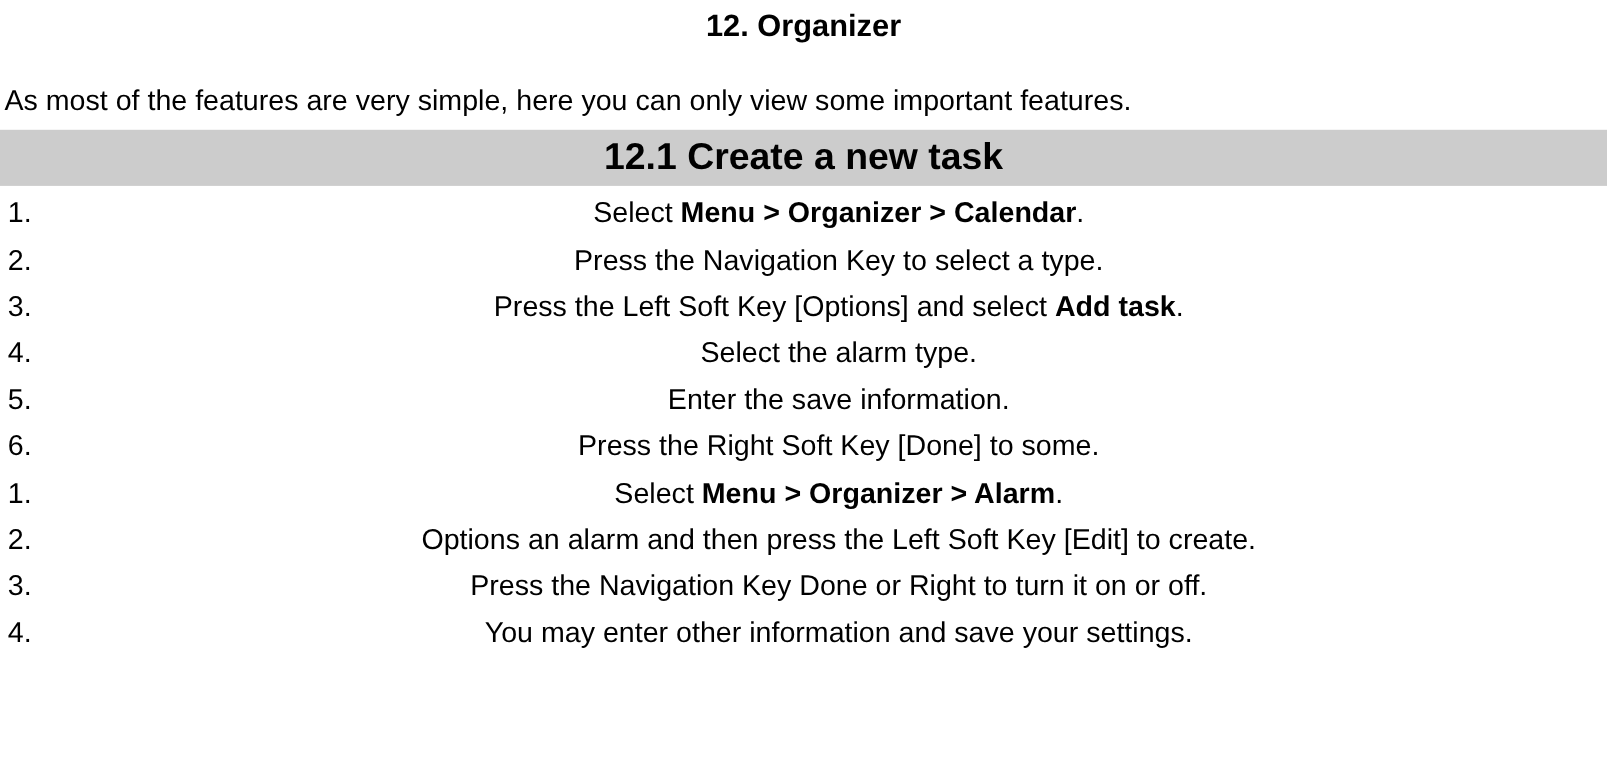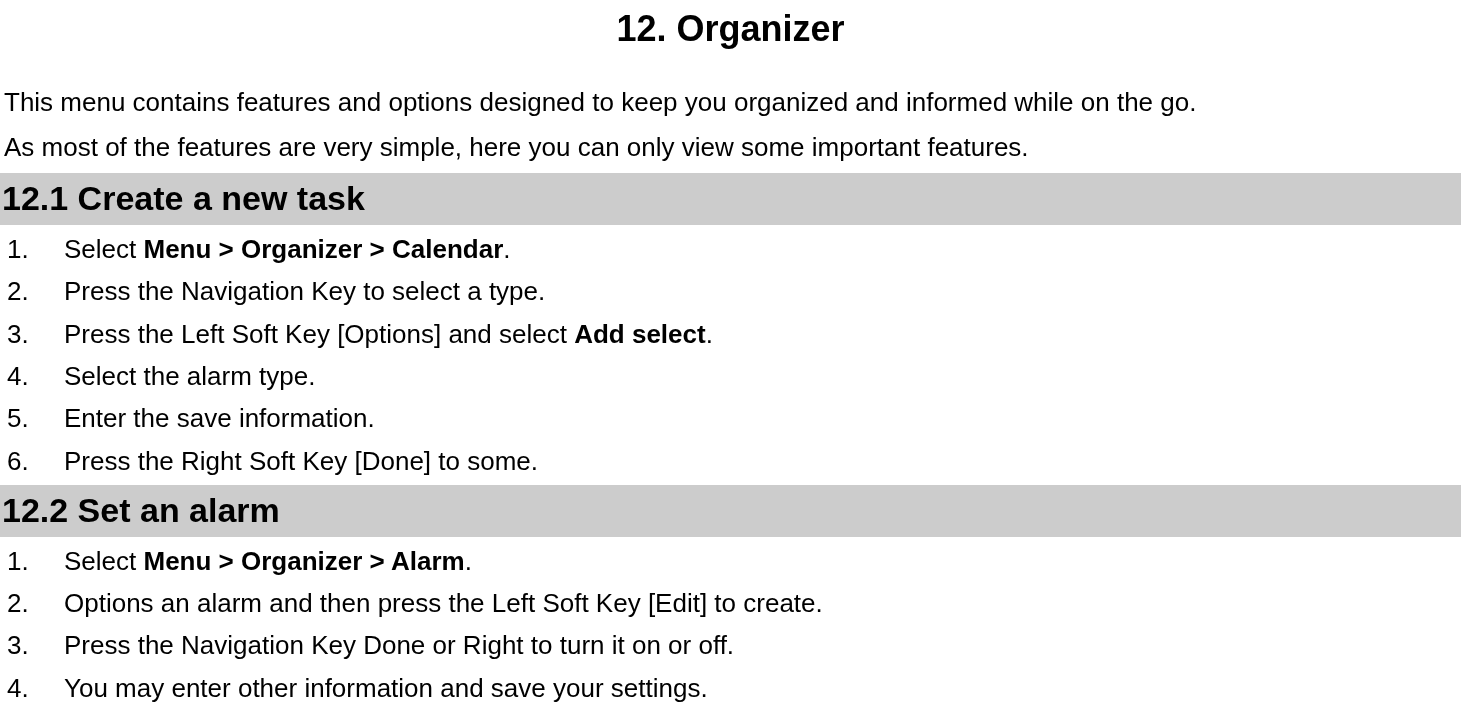--- a/index.html
+++ b/index.html
@@ -10,70 +10,70 @@
     color: #000000;
     font-size: 26px;
     line-height: 1.4;
   }
   .page {
     width: 1461px;
     box-sizing: border-box;
   }
   h1.page-title {
     text-align: center;
-    font-size: 36px;
+    font-size: 28px;
     font-weight: bold;
     margin: 0 0 30px 0;
     padding-top: 4px;
   }
   p.intro {
     margin: 0 0 8px 0;
     padding: 0 4px;
   }
   h2.section-heading {
     background: #cccccc;
     font-size: 34px;
     font-weight: bold;
     margin: 0;
     padding: 2px 2px 2px 2px;
+    text-align: center;
   }
   ol.steps {
     margin: 2px 0 0 0;
     padding: 0 0 0 36px;
   }
   ol.steps li {
     padding-left: 28px;
     margin: 6px 0;
+    text-align: center;
   }
   .bold {
     font-weight: bold;
   }
   .step-line span {
     
   }
 </style>
 </head>
 <body>
 
 <div class="page">
   <h1 class="page-title">12. Organizer</h1>
 
-  <p class="intro">This menu contains features and options designed to keep you organized and informed while on the go.</p>
   <p class="intro">As most of the features are very simple, here you can only view some important features.</p>
 
   <h2 class="section-heading">12.1  Create a new task</h2>
   <ol class="steps">
     <li class="step-line"><span>Select </span><span class="bold">Menu &gt; Organizer &gt; Calendar</span><span>.</span></li>
     <li class="step-line"><span>Press the Navigation Key to select a type.</span></li>
-    <li class="step-line"><span>Press the Left Soft Key [Options] and select </span><span class="bold">Add select</span><span>.</span></li>
+    <li class="step-line"><span>Press the Left Soft Key [Options] and select </span><span class="bold">Add task</span><span>.</span></li>
     <li class="step-line"><span>Select the alarm type.</span></li>
     <li class="step-line"><span>Enter the save information.</span></li>
     <li class="step-line"><span>Press the Right Soft Key [Done] to some.</span></li>
   </ol>
 
-  <h2 class="section-heading">12.2  Set an alarm</h2>
   <ol class="steps">
     <li class="step-line"><span>Select </span><span class="bold">Menu &gt; Organizer &gt; Alarm</span><span>.</span></li>
     <li class="step-line"><span>Options an alarm and then press the Left Soft Key [Edit] to create.</span></li>
     <li class="step-line"><span>Press the Navigation Key Done or Right to turn it on or off.</span></li>
     <li class="step-line"><span>You may enter other information and save your settings.</span></li>
   </ol>
 </div>
 
 </body></html>

